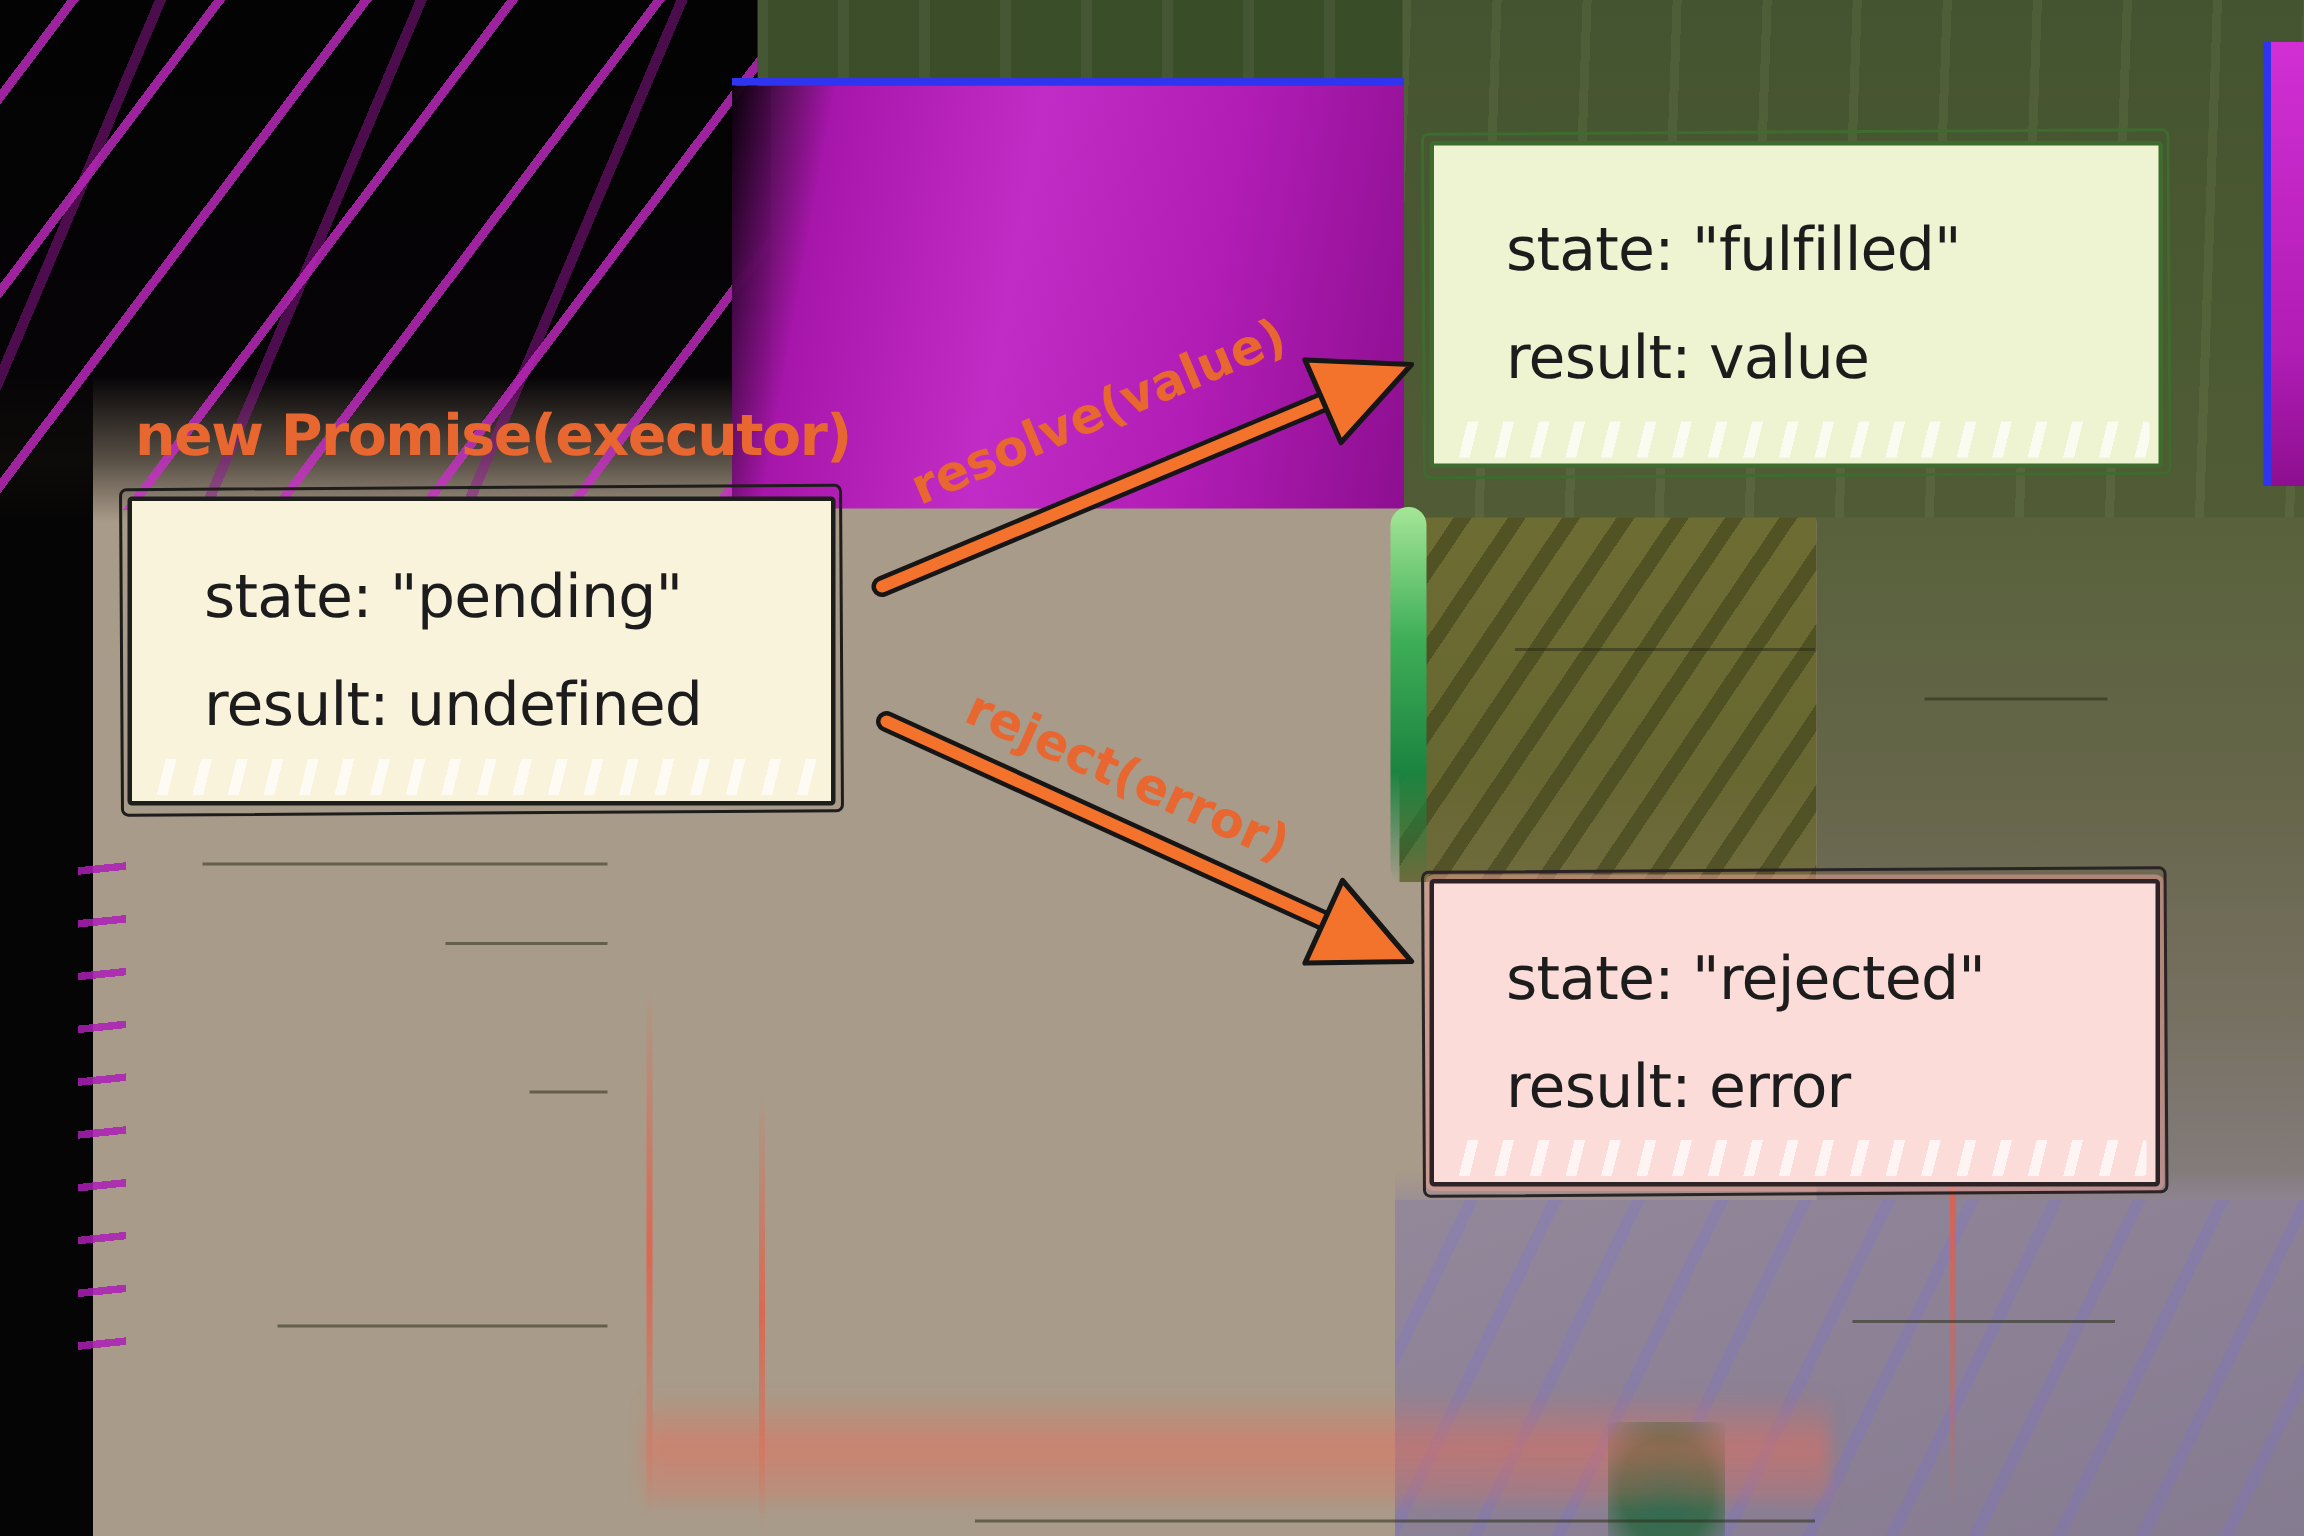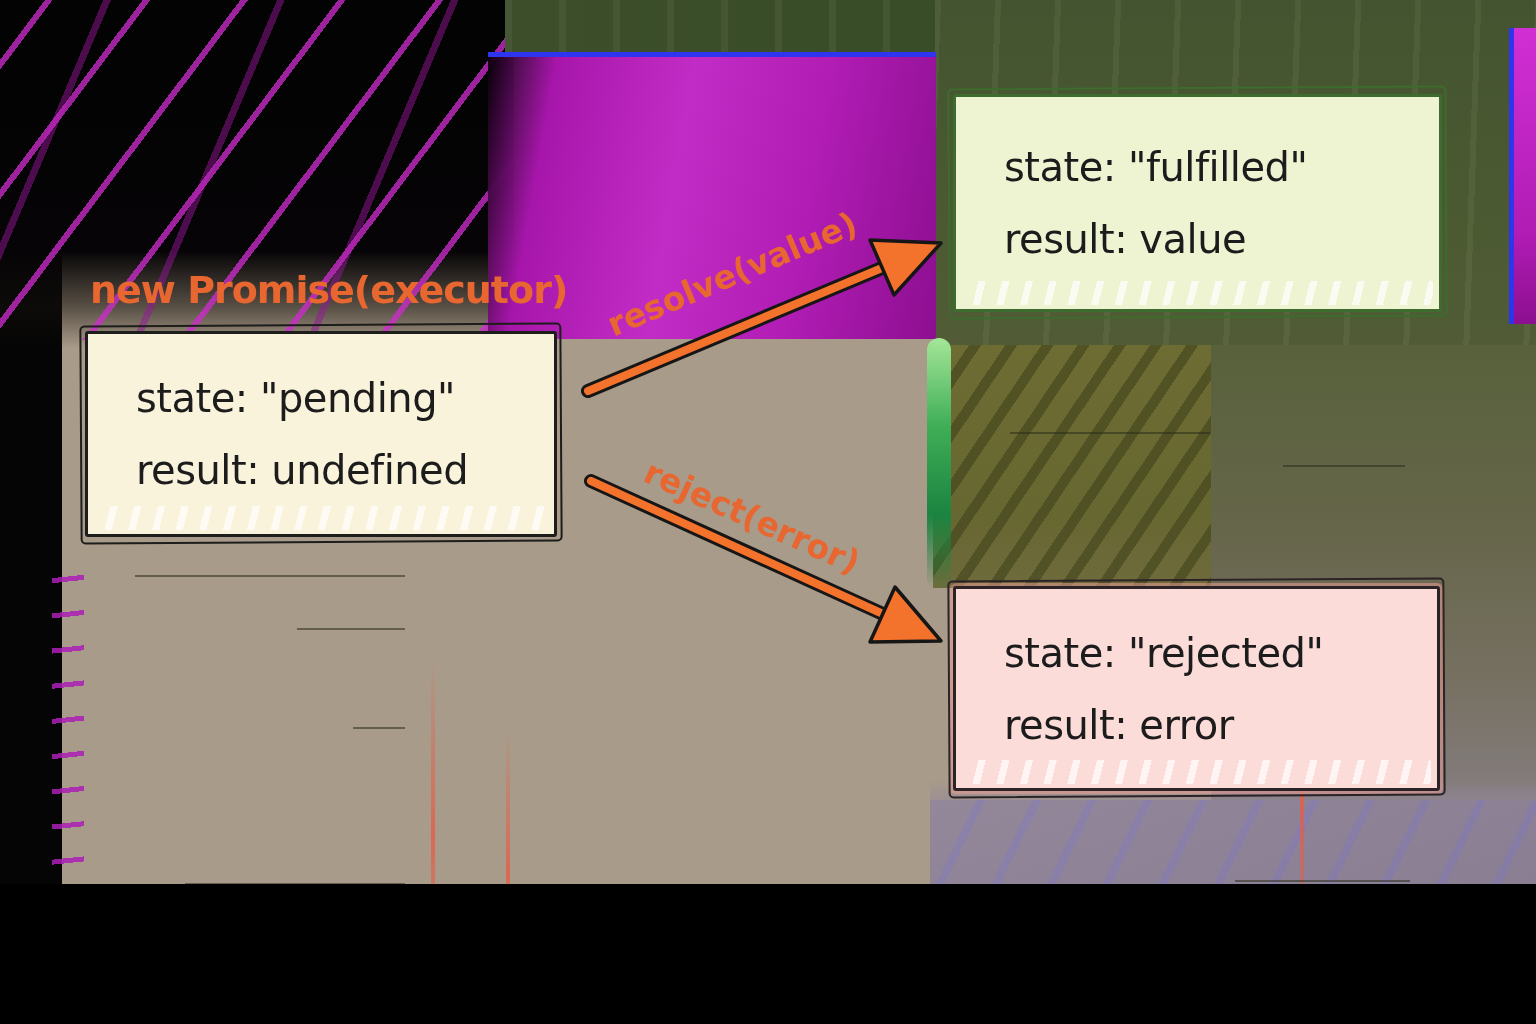--- a/index.html
+++ b/index.html
@@ -1,17 +1,17 @@
 <!DOCTYPE html>
 <html><head>
 <meta charset="utf-8">
 <style>
   html,body{margin:0;padding:0;background:#000;}
   .canvas{
-    position:relative;width:1536px;height:884px;overflow:hidden;
+    position:relative;width:1536px;height:1024px;overflow:hidden;
     font-family:"DejaVu Sans","Liberation Sans",sans-serif;
   }
   .abs{position:absolute;}
   
   .bg-base{inset:0;background:#a99b89;}
   .left-col{left:0;top:0;width:62px;height:1024px;background:#050505;}
   .tl-black{
     left:0;top:0;width:514px;height:348px;
     background:linear-gradient(180deg,#030303 0%,#060406 72%,rgba(20,16,12,.55) 88%,rgba(169,155,137,0) 100%);
   }

